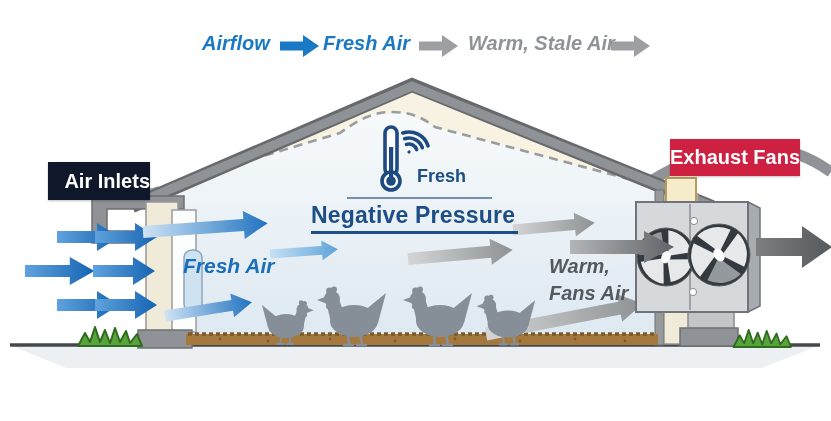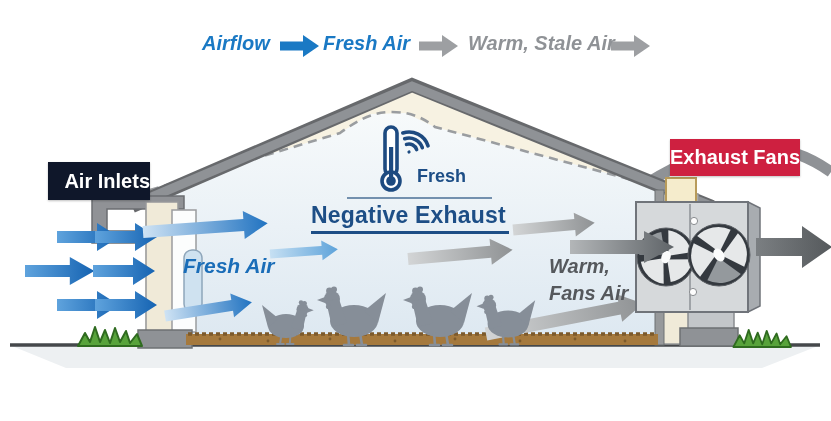--- a/index.html
+++ b/index.html
@@ -215,20 +215,20 @@
 </svg>
 
 <div class="txt legend-blue" style="left:202px;top:32px;">Airflow</div>
 <div class="txt legend-blue" style="left:323px;top:32px;">Fresh Air</div>
 <div class="txt legend-gray" style="left:468px;top:32px;">Warm, Stale Air</div>
 
 <div class="txt tagbox air-inlets">Air Inlets</div>
 <div class="txt tagbox exhaust-fans">Exhaust Fans</div>
 
 <div class="txt fresh-air-label">Fresh Air</div>
-<div class="txt neg-pressure">Negative Exhaust</div>
+<div class="txt neg-pressure">Negative Pressure</div>
 <div class="txt sensor-label">Fresh</div>
 <div class="txt warm-stale">
   <span>Warm,</span>
   <span>Fans Air</span>
 </div>
 
 </div>
 
 </body></html>

